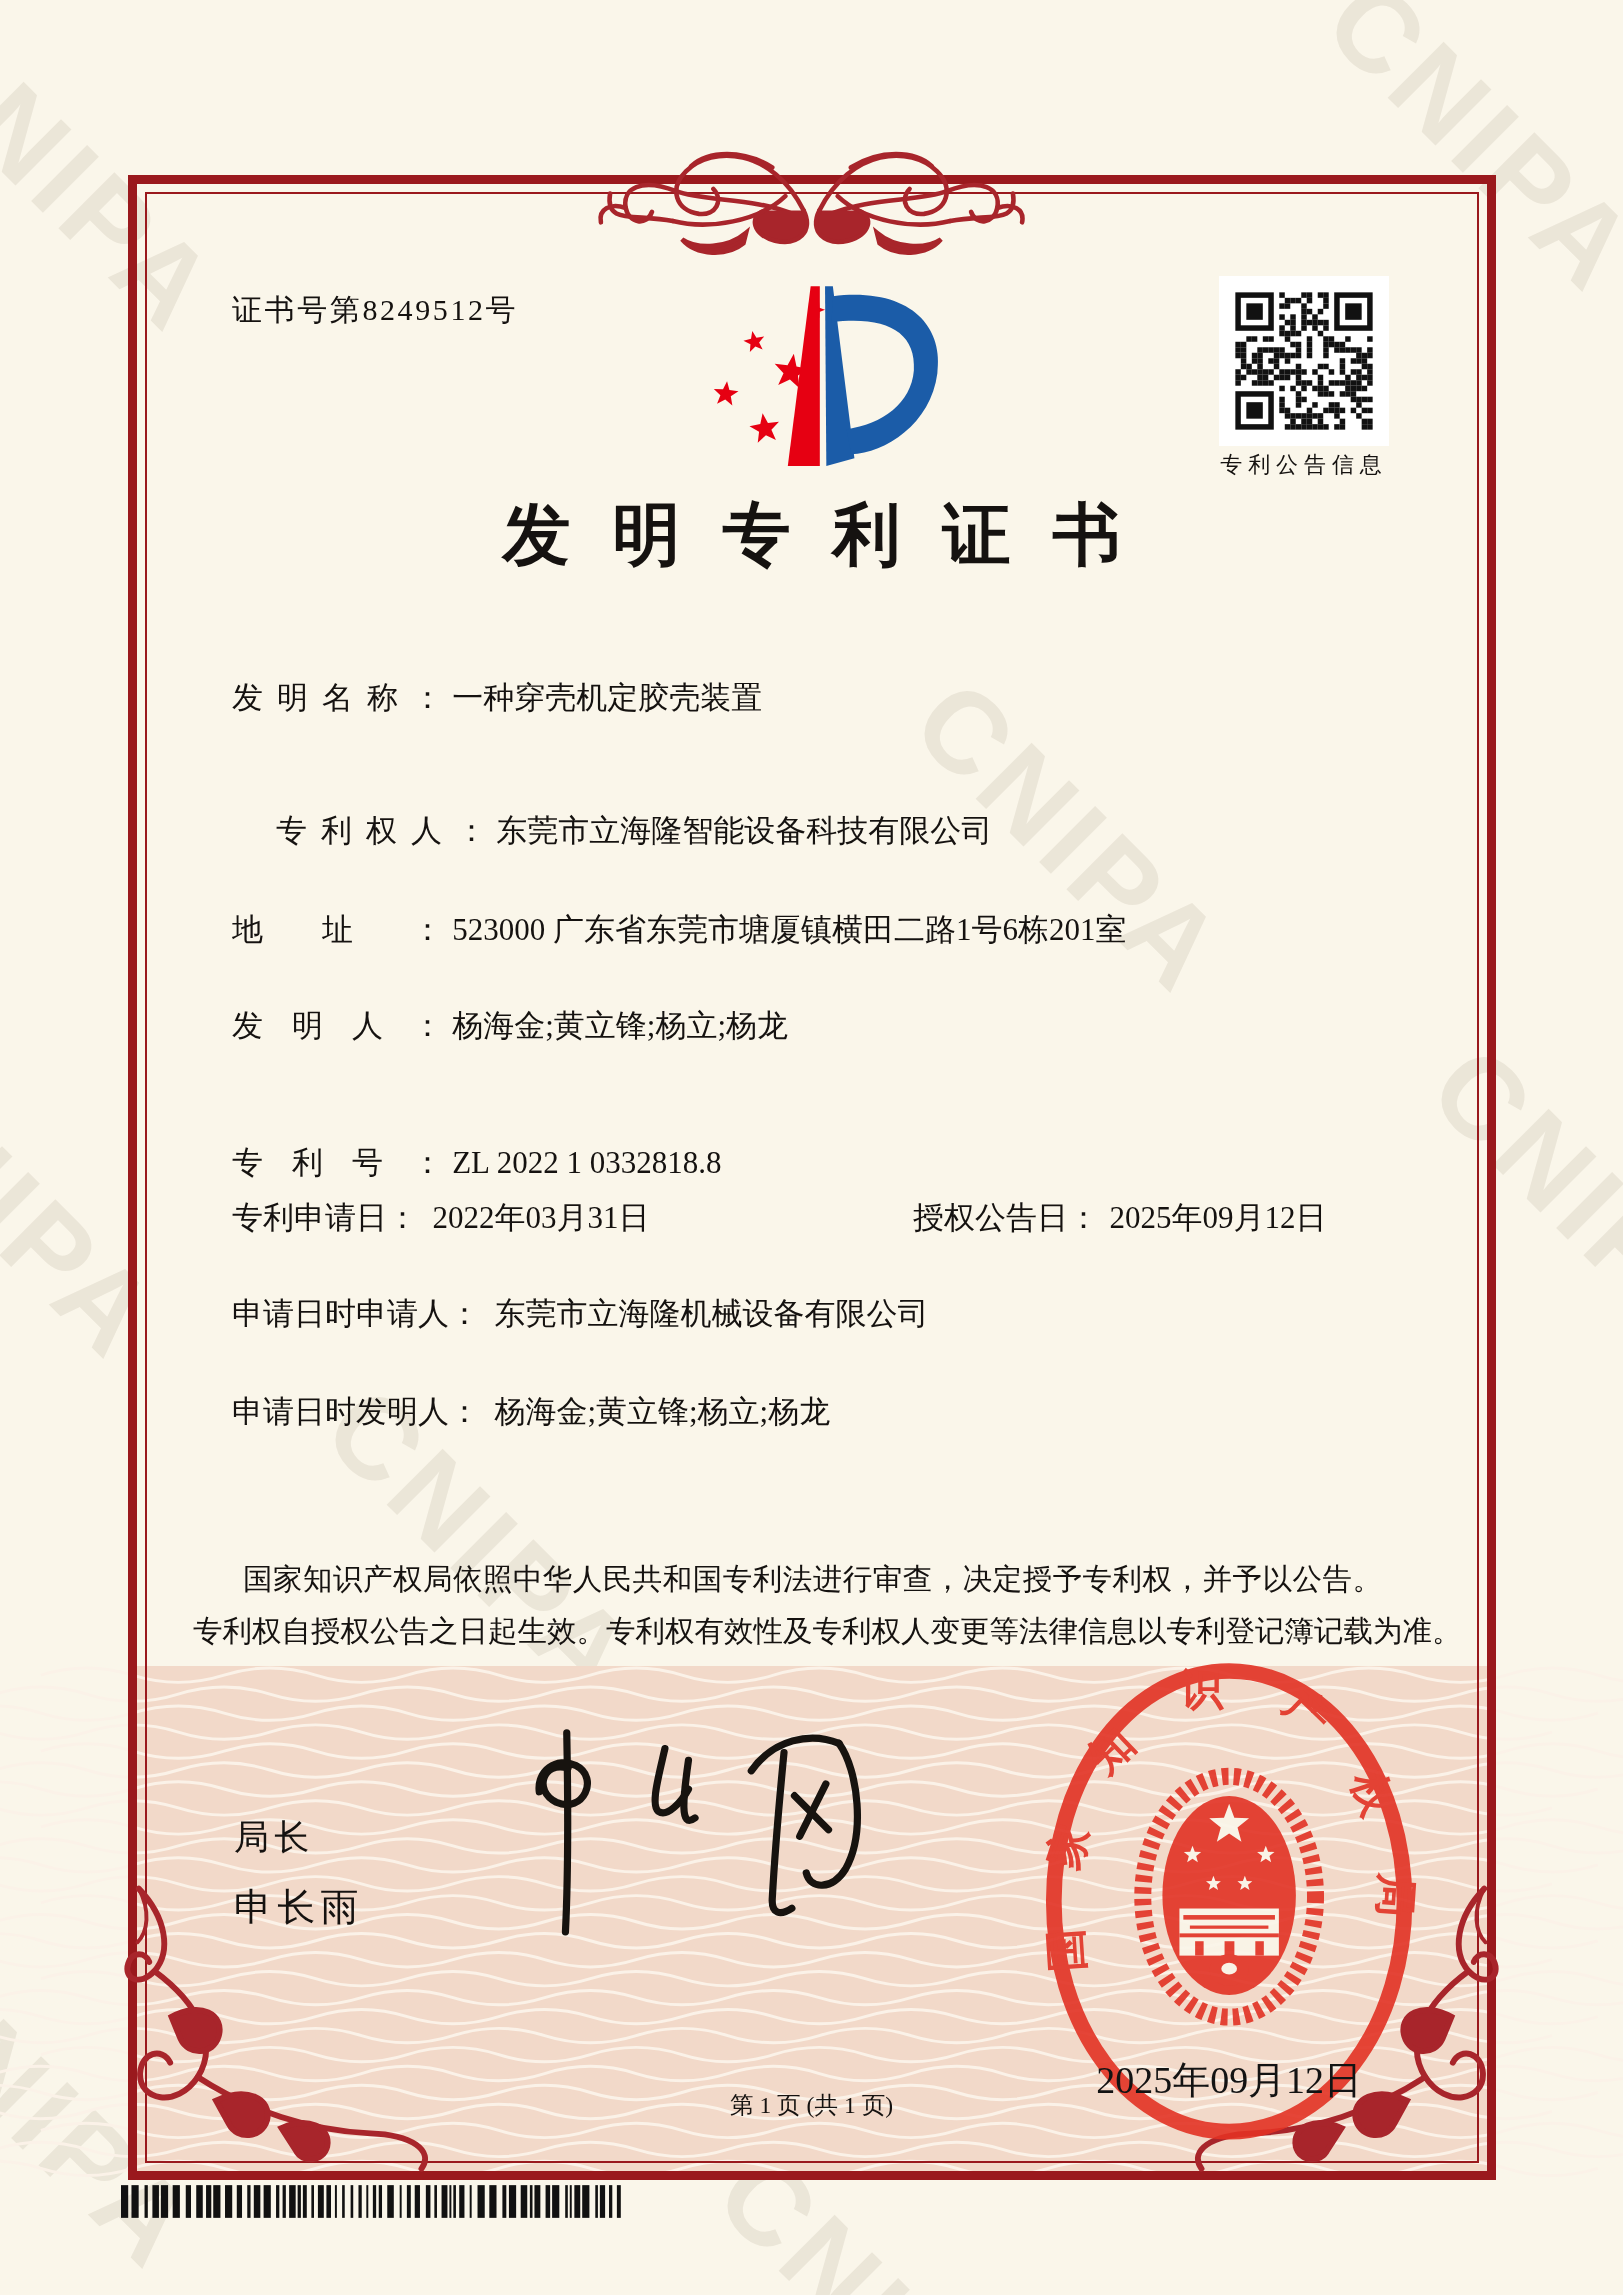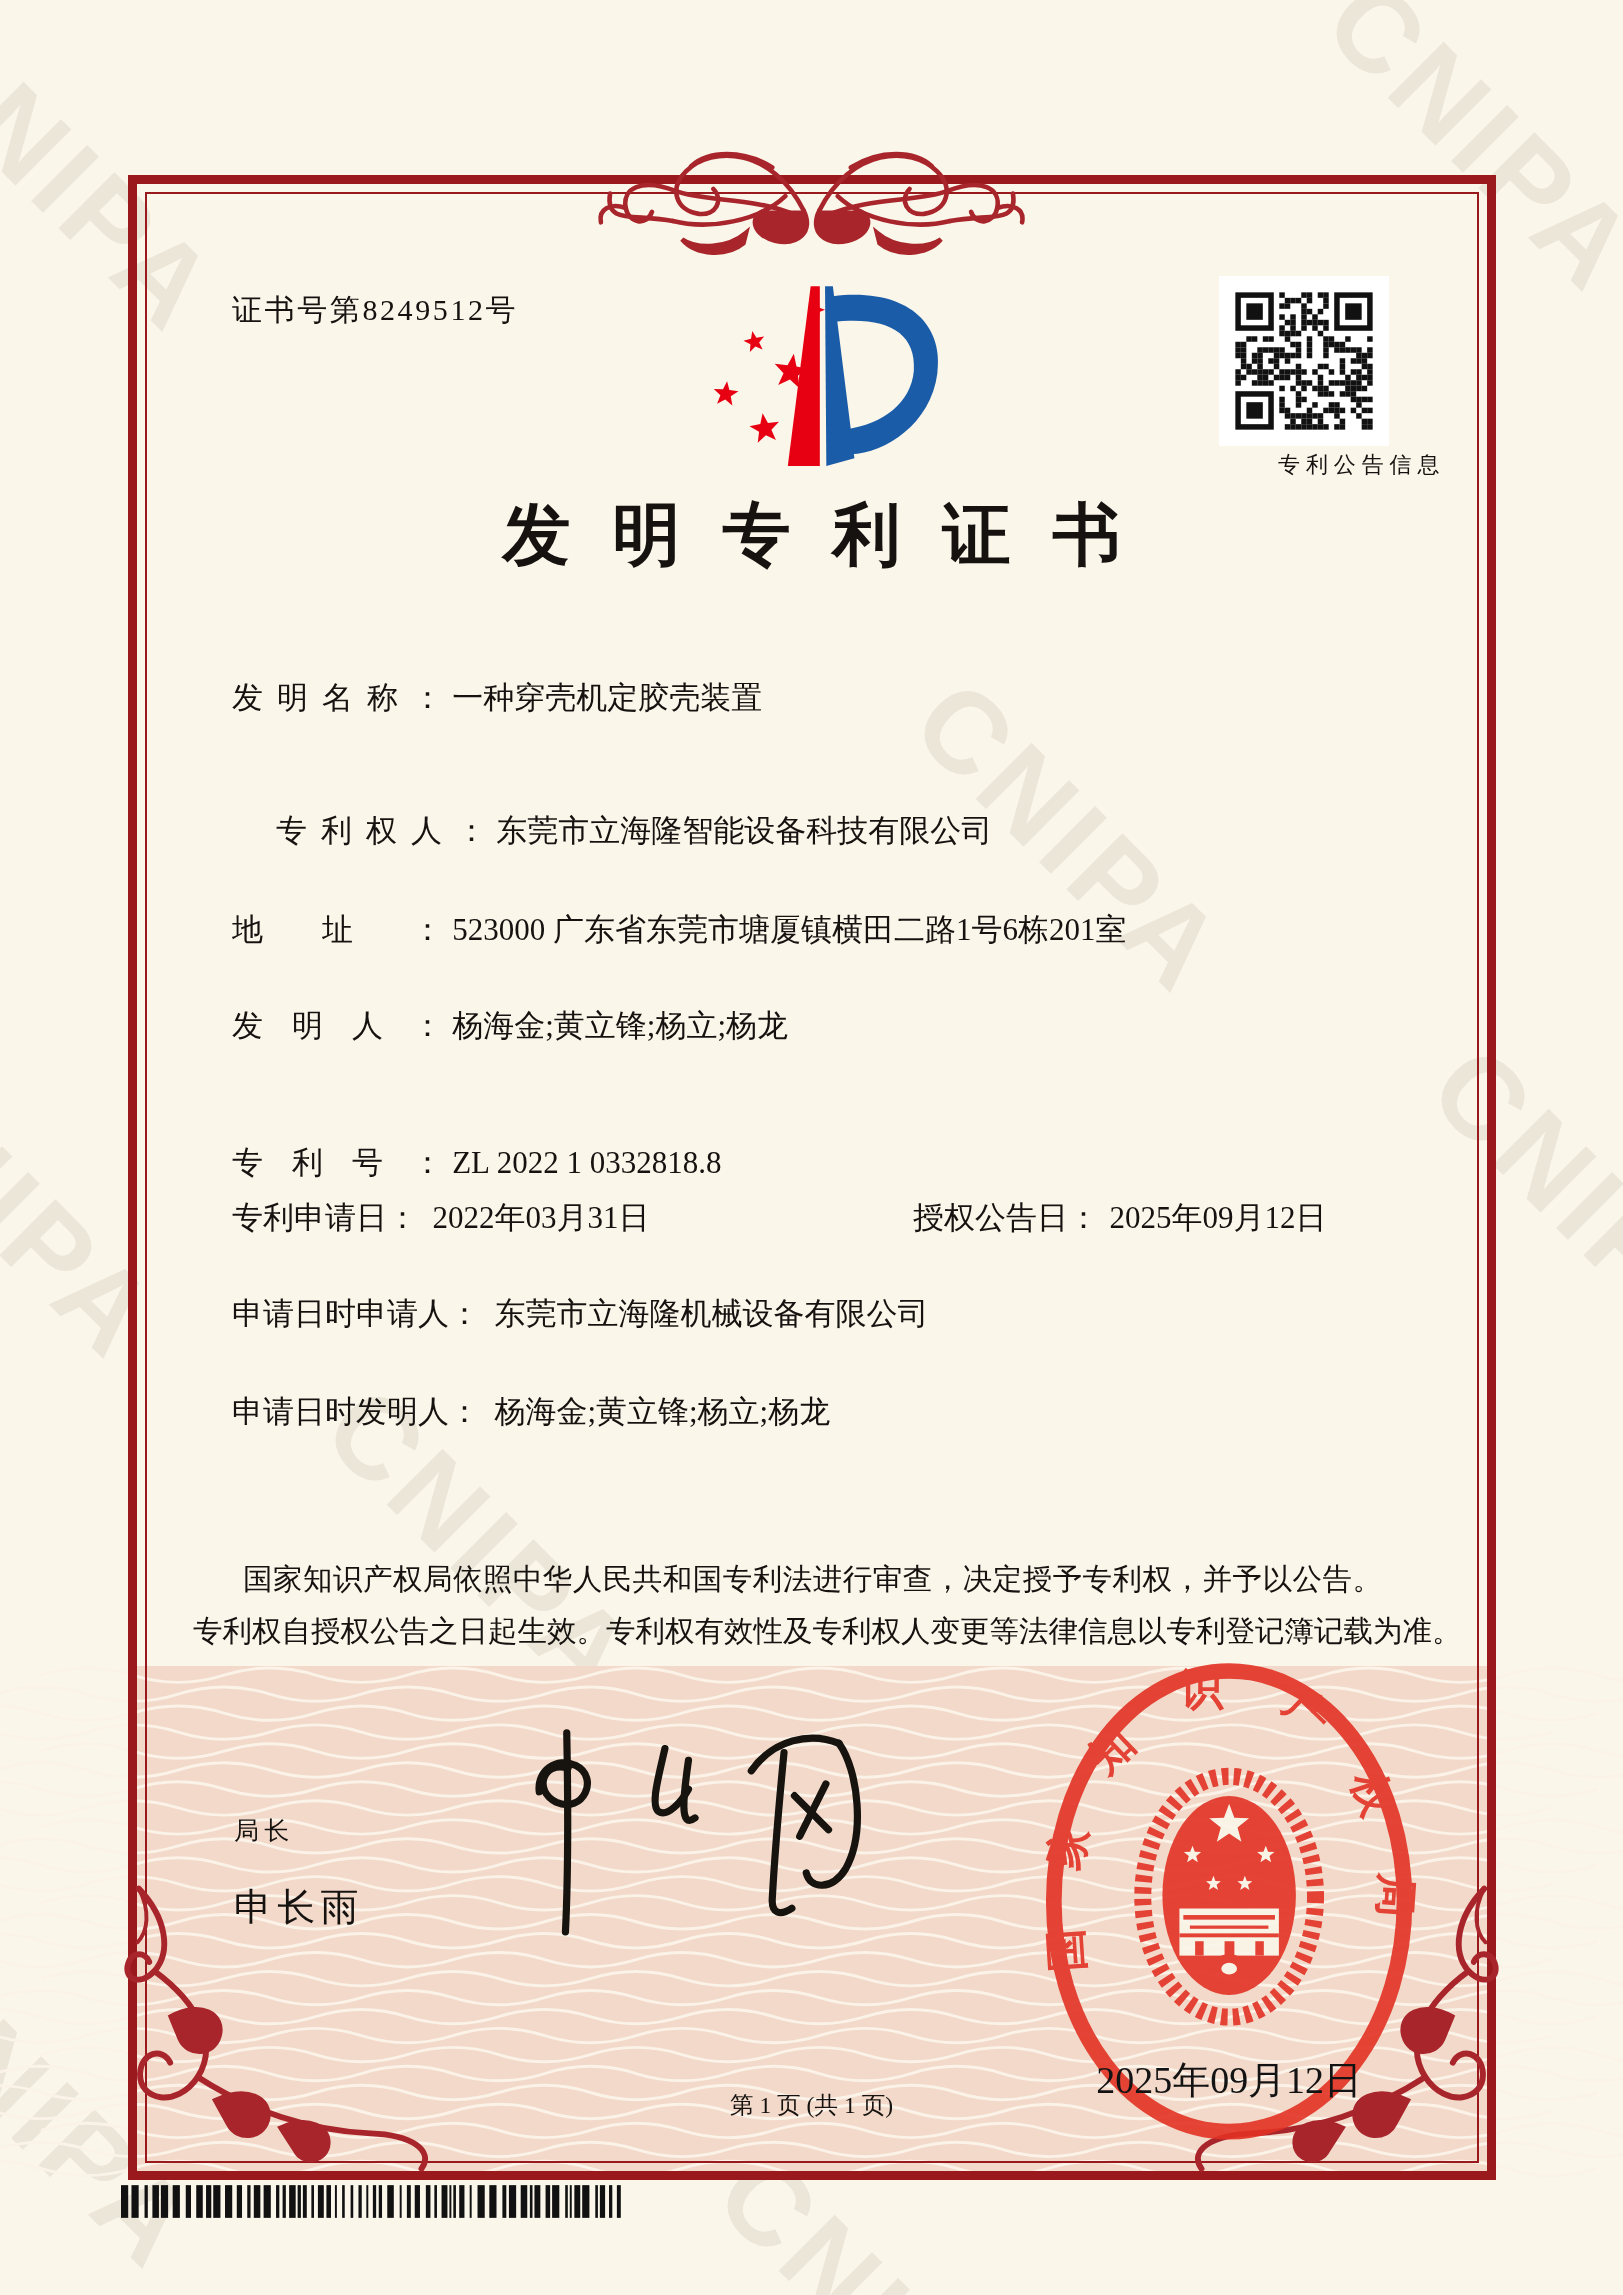--- a/index.html
+++ b/index.html
@@ -10,37 +10,37 @@
       font-weight:bold;font-size:115px;letter-spacing:6.5px;color:rgba(128,118,92,0.12);
       transform:rotate(45deg);transform-origin:left top;white-space:nowrap;z-index:0;}
   
   .frame-outer{position:absolute;left:128px;top:175px;width:1368px;height:2005px;
       border:9.2px solid #9A191D;box-sizing:border-box;z-index:2;}
   .frame-inner{position:absolute;left:145px;top:192px;width:1334px;height:1971px;
       border:2.6px solid #9A191D;box-sizing:border-box;z-index:2;}
   svg{position:absolute;overflow:visible;}
   
   .cert-no{position:absolute;left:232px;top:290px;font-size:30px;letter-spacing:2.6px;z-index:4;}
-  .qr-label{position:absolute;left:1278px;top:450px;width:196px;
+  .qr-label{position:absolute;left:1206px;top:450px;width:196px;text-align:center;
       font-size:22px;letter-spacing:5.9px;z-index:4;}
   .title{position:absolute;left:0;top:490px;width:1623px;text-align:center;font-size:68px;
       letter-spacing:42px;padding-left:42px;box-sizing:border-box;font-weight:600;z-index:4;}
   
   .row{position:absolute;left:232px;width:1263px;font-size:31px;white-space:nowrap;z-index:4;}
   .lblj{display:inline-block;width:211px;text-align:justify;text-align-last:justify;vertical-align:baseline;}
   .lbl7{display:inline-block;margin-right:14.4px;}
   .val{margin-left:9.2px;}
   .pair2{position:absolute;left:681px;top:0;white-space:nowrap;}
   .pair2 .plbl{margin-right:10.5px;}
   
   .stmt1{position:absolute;left:193px;top:1560px;width:1189px;font-size:29.5px;
       text-indent:50px;text-align:justify;text-align-last:justify;white-space:nowrap;z-index:4;}
   .stmt2{position:absolute;left:193px;top:1612px;width:1238px;font-size:29.5px;
       text-align:justify;text-align-last:justify;white-space:nowrap;z-index:4;}
-  .signer-title{position:absolute;left:234px;top:1814px;font-size:25px;letter-spacing:5.2px;z-index:4;}
+  .signer-title{position:absolute;left:234px;top:1814px;font-size:35px;letter-spacing:5.2px;z-index:4;}
   .signer-name{position:absolute;left:234px;top:1882px;font-size:38px;letter-spacing:5.2px;z-index:4;}
   .page-footer{position:absolute;left:0;top:2089px;width:1623px;text-align:center;font-size:23.6px;z-index:4;}
   .z1{z-index:1}.z3{z-index:3}.z4{z-index:4}.z5{z-index:5}
 </style>
 </head>
 <body>
 
 <div id="page">
 
   <span class="wm" style="left:-26px;top:-6.5px;">CNIPA</span>

